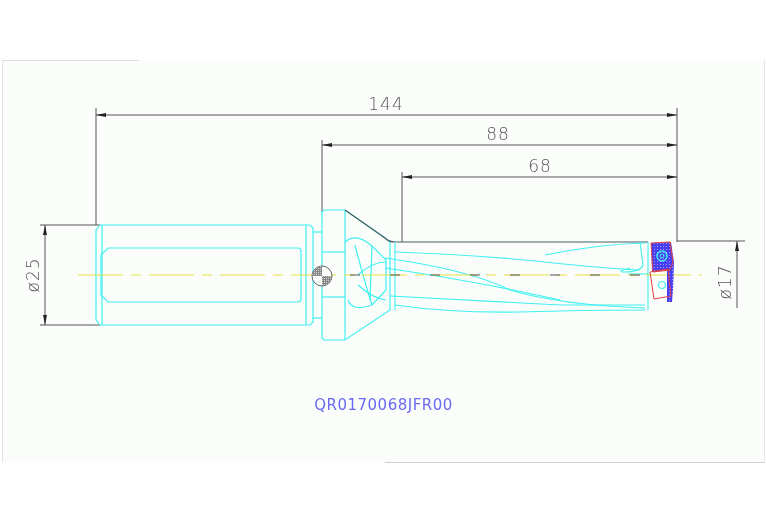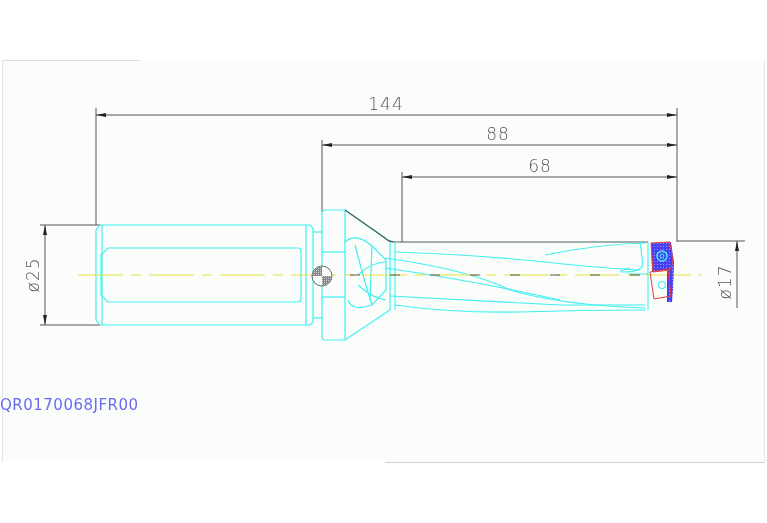--- a/index.html
+++ b/index.html
@@ -3,21 +3,21 @@
 <meta charset="utf-8">
 <style>
   html, body { margin: 0; padding: 0; background: #ffffff; }
   body { width: 767px; height: 523px; position: relative; overflow: hidden; font-family: "Liberation Sans", sans-serif; }
   .panel { position: absolute; left: 2px; top: 60px; width: 762px; height: 402px; background: #fbfdfb; border-left: 1px solid #e2e2e2; }
   .panel-top-edge { position: absolute; left: 2px; top: 60px; width: 137px; height: 1px; background: #dcdcdc; }
   .panel-bottom-edge { position: absolute; left: 385px; top: 462px; width: 380px; height: 1px; background: #d0d0d0; }
   .panel-right-edge { position: absolute; left: 764px; top: 60px; width: 1px; height: 403px; background: #e6e6e6; }
   svg.drawing { position: absolute; left: 0; top: 0; }
   .dim-text { font-family: "DejaVu Sans", sans-serif; font-size: 17px; fill: #555555; font-weight: 300; letter-spacing: 1px; }
-  .part-label { position: absolute; left: 0; width: 767px; top: 396px; text-align: left; font-family: "DejaVu Sans", sans-serif; font-size: 15px; color: #6a6af0; letter-spacing: 0.5px; }
+  .part-label { position: absolute; left: 0; width: 767px; top: 396px; text-align: center; font-family: "DejaVu Sans", sans-serif; font-size: 15px; color: #6a6af0; letter-spacing: 0.5px; }
 </style>
 </head>
 <body>
 
 <div class="panel"></div>
 <div class="panel-top-edge"></div>
 <div class="panel-bottom-edge"></div>
 <div class="panel-right-edge"></div>
 
 <svg class="drawing" width="767" height="523" viewBox="0 0 767 523">

